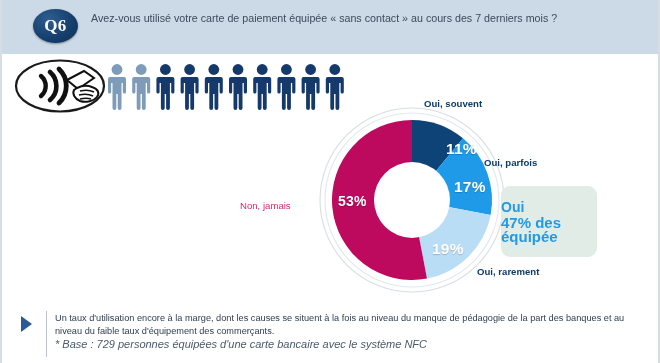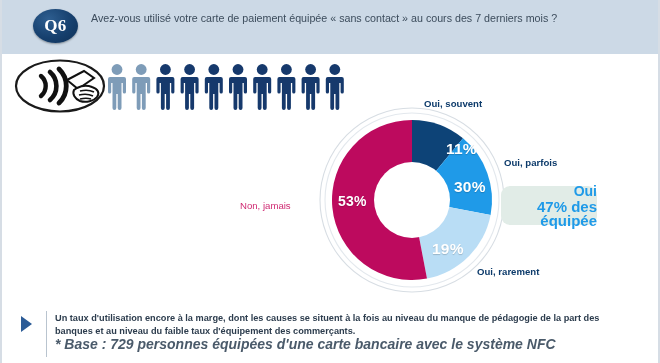--- a/index.html
+++ b/index.html
@@ -61,45 +61,45 @@
     color:#0d3b6b;white-space:nowrap;
   }
   #lbl-non{
     position:absolute;font-size:9.6px;font-weight:normal;
     color:#cf2a72;white-space:nowrap;
     left:238px;top:200px;
   }
 
   
   #callout{
-    position:absolute;left:499px;top:186px;width:96px;height:39px;
+    position:absolute;left:499px;top:186px;width:96px;height:71px;
     background:#e1ece7;border-radius:9px;
-    display:flex;flex-direction:column;align-items:flex-end;justify-content:center;
+    display:flex;flex-direction:column;align-items:flex-start;justify-content:center;
     box-sizing:border-box;
   }
   #callout .big{font-size:14px;font-weight:bold;color:#1f9ae8;line-height:17px;}
   #callout .sm{font-size:15px;font-weight:bold;color:#1f9ae8;line-height:14px;}
 
   
   #footer{position:absolute;left:0;top:308px;width:100%;height:55px;}
   #foot-tri{
     position:absolute;left:19px;top:8px;
     width:0;height:0;
     border-left:11px solid #2b5b96;
     border-top:8px solid transparent;
     border-bottom:8px solid transparent;
   }
   #foot-rule{
     position:absolute;left:44px;top:3px;width:1px;height:46px;background:#b9c4cf;
   }
   #foot-text{position:absolute;left:53px;top:4px;width:575px;}
-  #foot-text .l1{font-size:9.2px;line-height:12.6px;color:#2d3d4e;font-weight:700;}
+  #foot-text .l1{font-size:9.2px;line-height:12.6px;color:#2d3d4e;font-weight:400;}
   #foot-text .base{
-    font-size:14px;line-height:12px;color:#4a5a6a;
-    font-style:italic;font-weight:700;margin-top:1px;
+    font-size:11px;line-height:12px;color:#4a5a6a;
+    font-style:italic;font-weight:400;margin-top:1px;
   }
 </style>
 </head>
 <body>
 
 <div id="page">
 
   <div id="header">
     <div id="qbadge">
       <span>Q6</span>
@@ -175,26 +175,26 @@
       <g id="slices">
           <path d="M 110 100 L 110 20 A 80 80 0 0 1 160.9939191798952 38.35894057793687 Z" fill="#0d4377"></path>
           <path d="M 110 100 L 160.9939191798952 38.35894057793687 A 80 80 0 0 1 188.5829800582951 114.99050516685797 Z" fill="#1f9ae8"></path>
           <path d="M 110 100 L 188.5829800582951 114.99050516685797 A 80 80 0 0 1 124.99050516685796 178.5829800582951 Z" fill="#b9ddf5"></path>
           <path d="M 110 100 L 124.99050516685796 178.5829800582951 A 80 80 0 1 1 109.99999999999999 20 Z" fill="#bd0a5e"></path>
         </g>
       <circle cx="110" cy="100" r="38" fill="#ffffff"></circle>
     </svg>
 
     <div class="slice-label" style="left:128px;top:40px;margin-left:16px;">11%</div>
-    <div class="slice-label" style="left:152px;top:78px;">30%</div>
+    <div class="slice-label" style="left:152px;top:78px;">17%</div>
     <div class="slice-label" style="left:130px;top:140px;text-align:right;">19%</div>
     <div class="slice-label" style="left:36px;top:93px;font-size:14px;">53%</div>
 
     <div class="cat-label" style="left:122px;top:-2px;">Oui, souvent</div>
-    <div class="cat-label" style="left:202px;top:57px;text-align:center;">Oui, parfois</div>
+    <div class="cat-label" style="left:182px;top:57px;text-align:center;">Oui, parfois</div>
     <div class="cat-label" style="left:175px;top:166px;">Oui, rarement</div>
   </div>
   <div id="lbl-non">Non, jamais</div>
 
   <div id="callout">
     <div class="big">Oui</div>
     <div class="sm">47% des</div>
     <div class="sm">équipée</div>
   </div>
 

